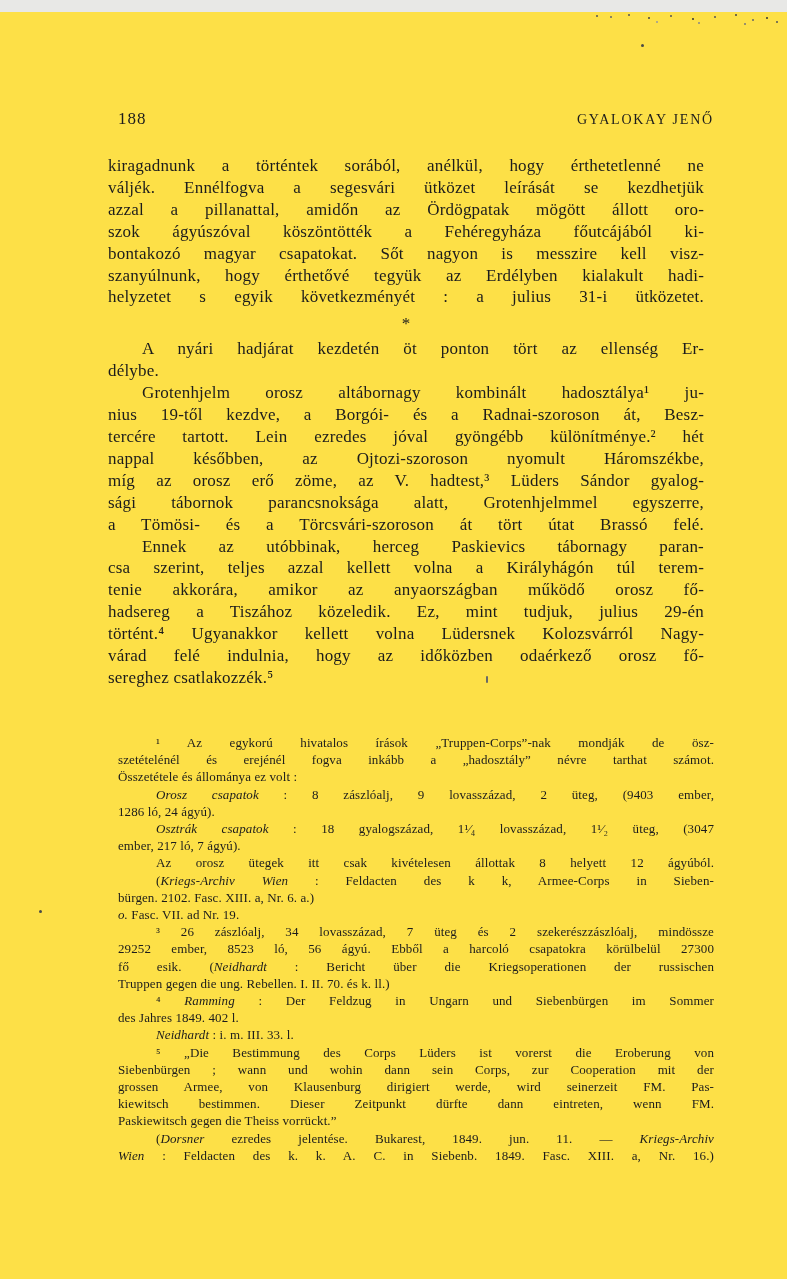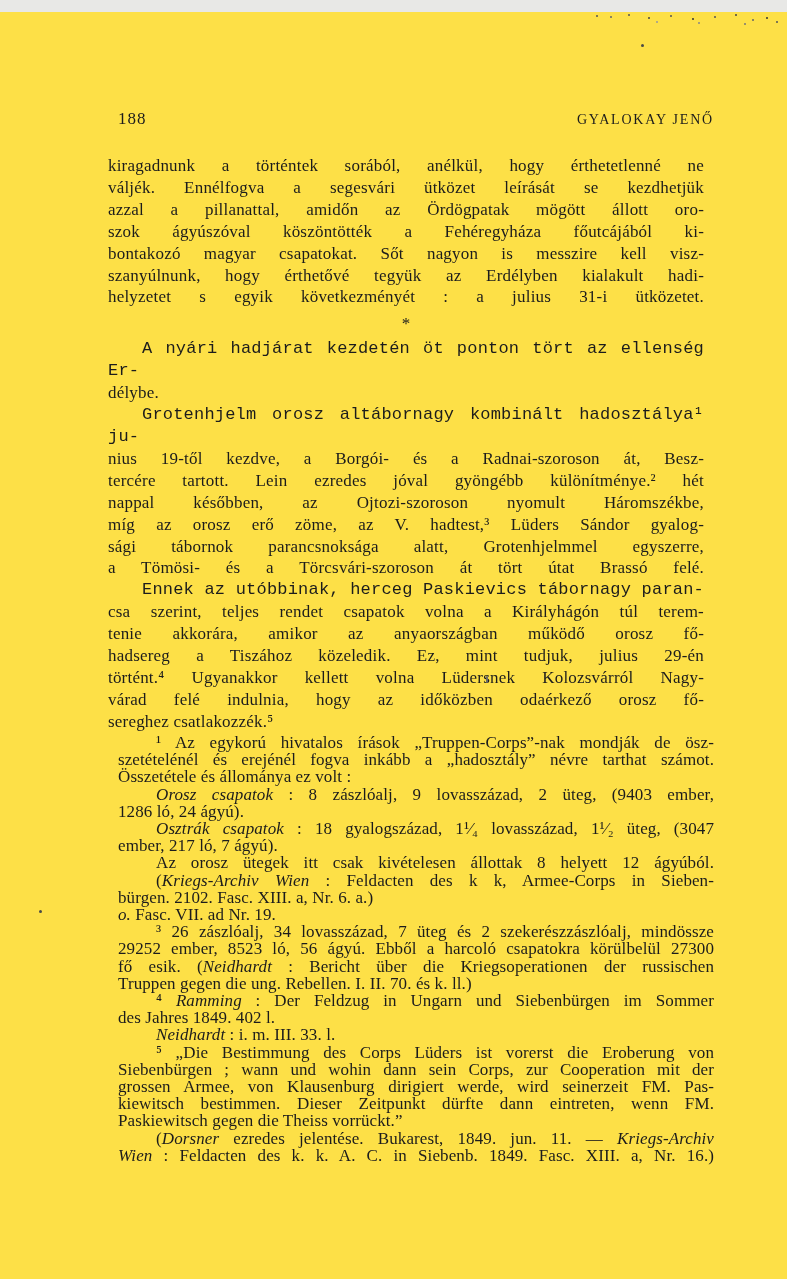--- a/index.html
+++ b/index.html
@@ -11,25 +11,25 @@
   
   .runhead{position:absolute;top:97px;left:118px;width:596px;height:22px;}
   .pagenum{position:absolute;left:0;top:0;font-size:17px;letter-spacing:1px;}
   .runtitle{position:absolute;left:0;right:0;top:3px;text-align:right;
     font-size:14px;letter-spacing:1.8px;}
   
   .bodytext{position:absolute;top:143px;left:108px;width:596px;
     font-size:17px;line-height:21.9px;letter-spacing:0.2px;}
   .tline{text-align:justify;text-align-last:justify;}
   .tline.tlast{text-align-last:left;}
-  .para.indent .tline:first-child{text-indent:34px;font-family:Liberation Mono, monospace;}
+  .para.indent .tline:first-child{text-indent:34px;}
   .sep{text-align:center;font-size:17px;line-height:20px;margin:6px 0 4px;}
   
   .footnotes{position:absolute;top:722px;left:118px;width:596px;
-    font-size:17px;line-height:17.2px;letter-spacing:0.1px;}
+    font-size:13px;line-height:17.2px;letter-spacing:0.1px;}
   .fline{text-align:justify;text-align-last:justify;}
   .fline.flast{text-align-last:left;}
   .fline.ffirst{text-indent:38px;}
   .fpara i{font-style:italic;}
   
   .speck{position:absolute;background:#4a4a46;border-radius:50%;}
   #noise-top{left:596px;top:3px;width:2px;height:2px;background:#555;
     box-shadow:14px 1px #666,32px -1px #555,52px 2px #444,74px 0 #555,
     96px 3px #333,118px 1px #555,139px -1px #444,156px 4px #666,
     170px 2px #333,180px 6px #555,148px 8px #777,102px 7px #888,60px 6px #999;}
@@ -66,21 +66,21 @@
         <div class="tline">Grotenhjelm orosz altábornagy kombinált hadosztálya¹ ju-</div>
         <div class="tline">nius 19-től kezdve, a Borgói- és a Radnai-szoroson át, Besz-</div>
         <div class="tline">tercére tartott. Lein ezredes jóval gyöngébb különítménye.² hét</div>
         <div class="tline">nappal későbben, az Ojtozi-szoroson nyomult Háromszékbe,</div>
         <div class="tline">míg az orosz erő zöme, az V. hadtest,³ Lüders Sándor gyalog-</div>
         <div class="tline">sági tábornok parancsnoksága alatt, Grotenhjelmmel egyszerre,</div>
         <div class="tline">a Tömösi- és a Törcsvári-szoroson át tört útat Brassó felé.</div>
       </div>
     <div class="para indent">
         <div class="tline">Ennek az utóbbinak, herceg Paskievics tábornagy paran-</div>
-        <div class="tline">csa szerint, teljes rendet csapatok volna a Királyhágón túl terem-</div>
+        <div class="tline">csa szerint, teljes azzal kellett volna a Királyhágón túl terem-</div>
         <div class="tline">tenie akkorára, amikor az anyaországban működő orosz fő-</div>
         <div class="tline">hadsereg a Tiszához közeledik. Ez, mint tudjuk, julius 29-én</div>
         <div class="tline">történt.⁴ Ugyanakkor kellett volna Lüdersnek Kolozsvárról Nagy-</div>
         <div class="tline">várad felé indulnia, hogy az időközben odaérkező orosz fő-</div>
         <div class="tline tlast">sereghez csatlakozzék.⁵</div>
       </div>
   </div>
 
   <div class="footnotes">
       <div class="fpara">

